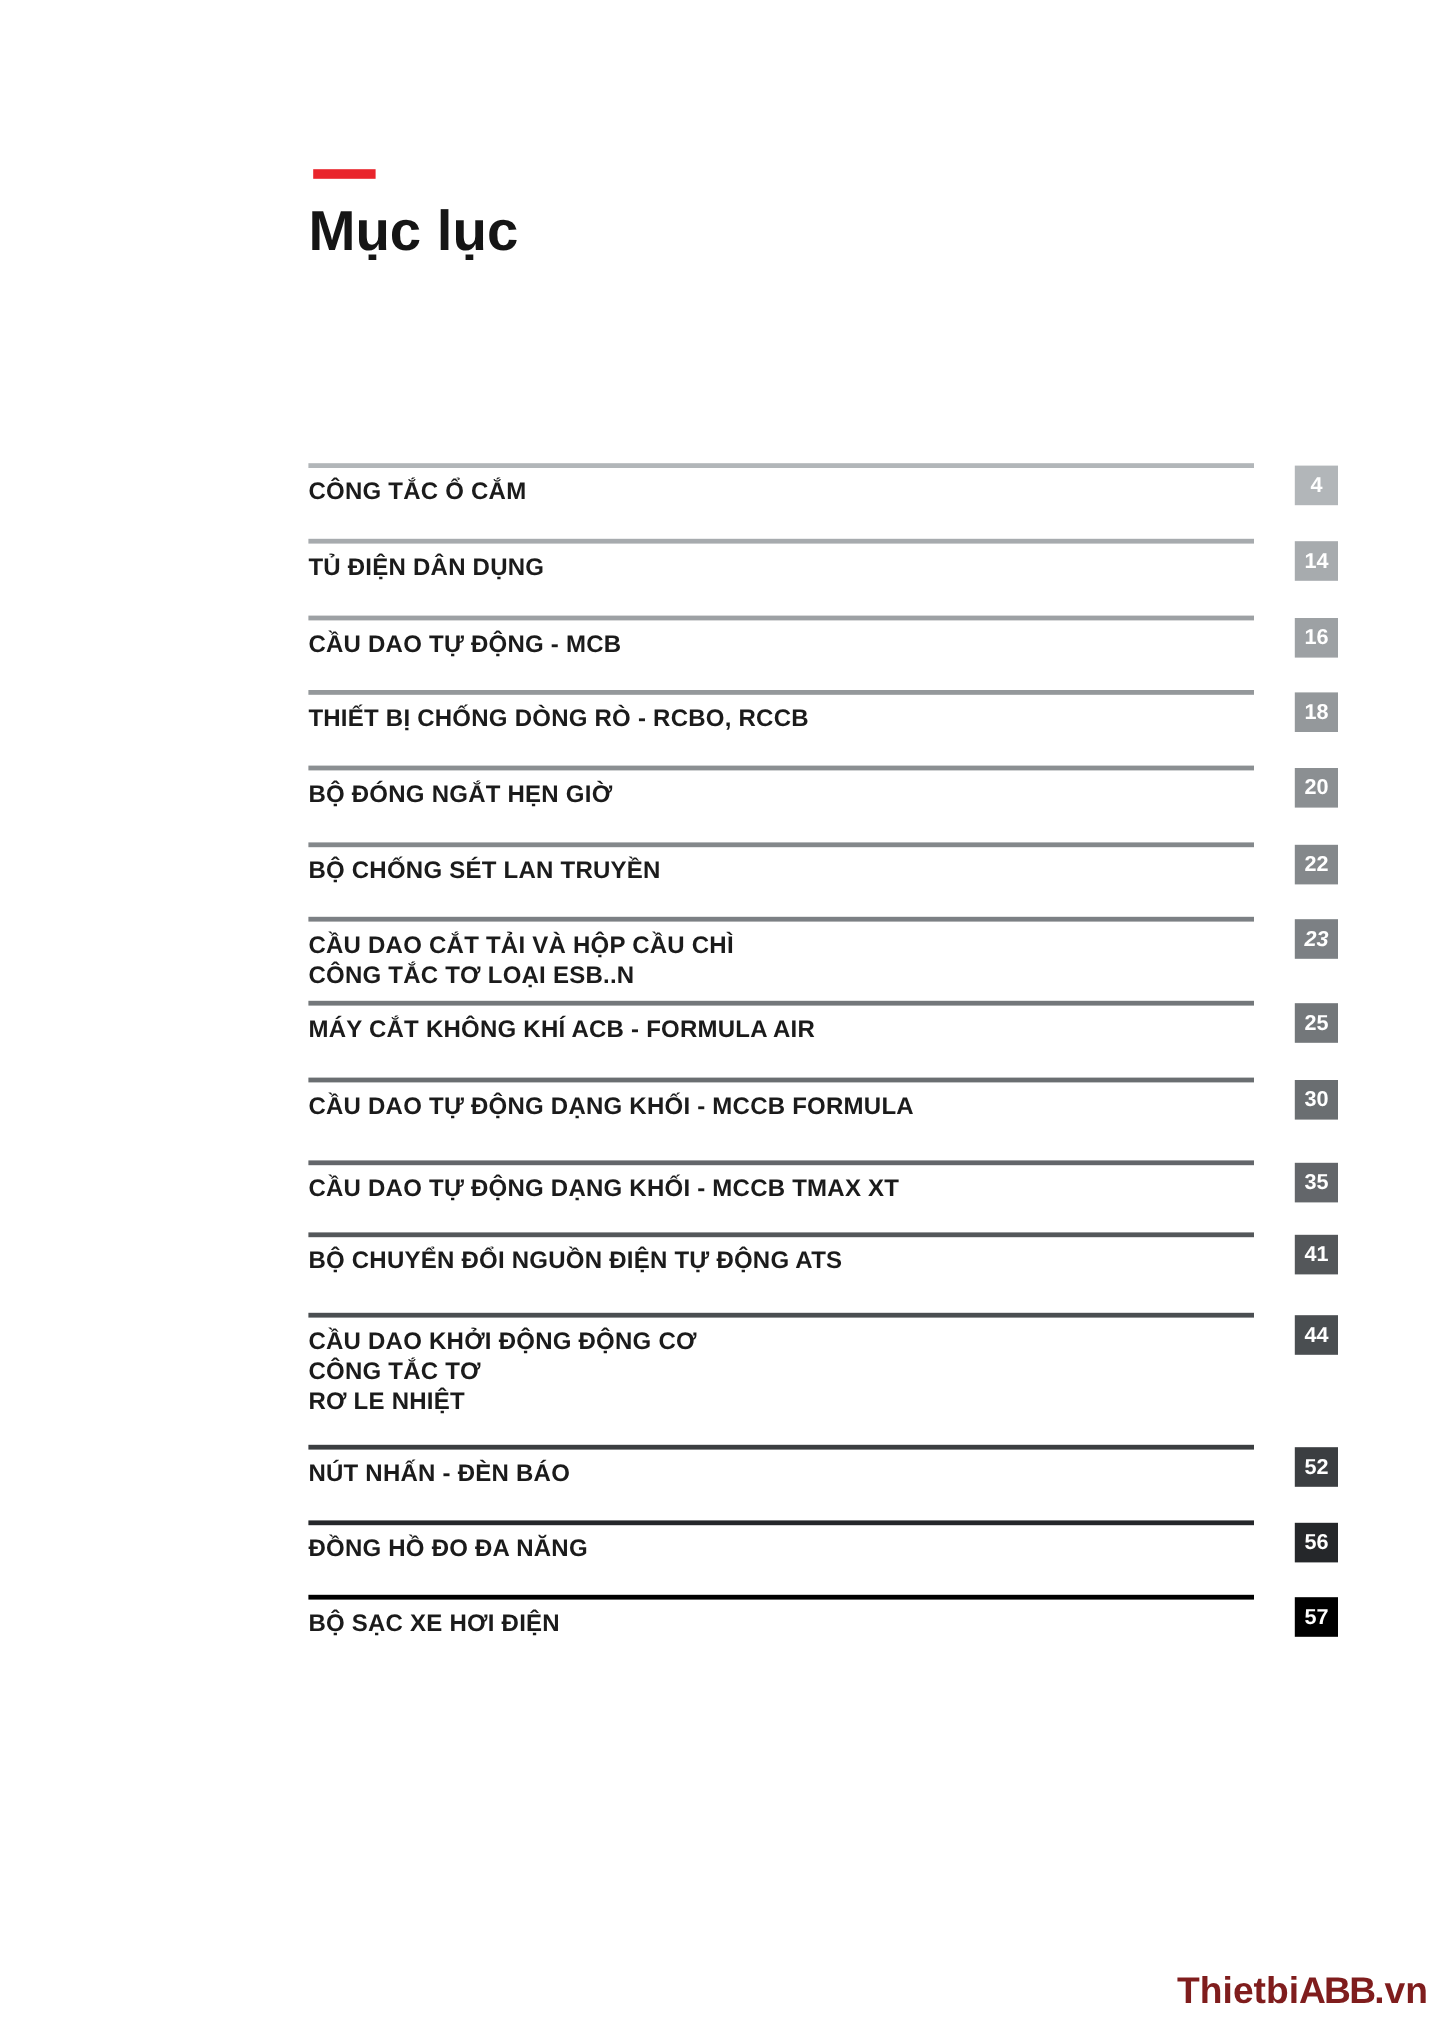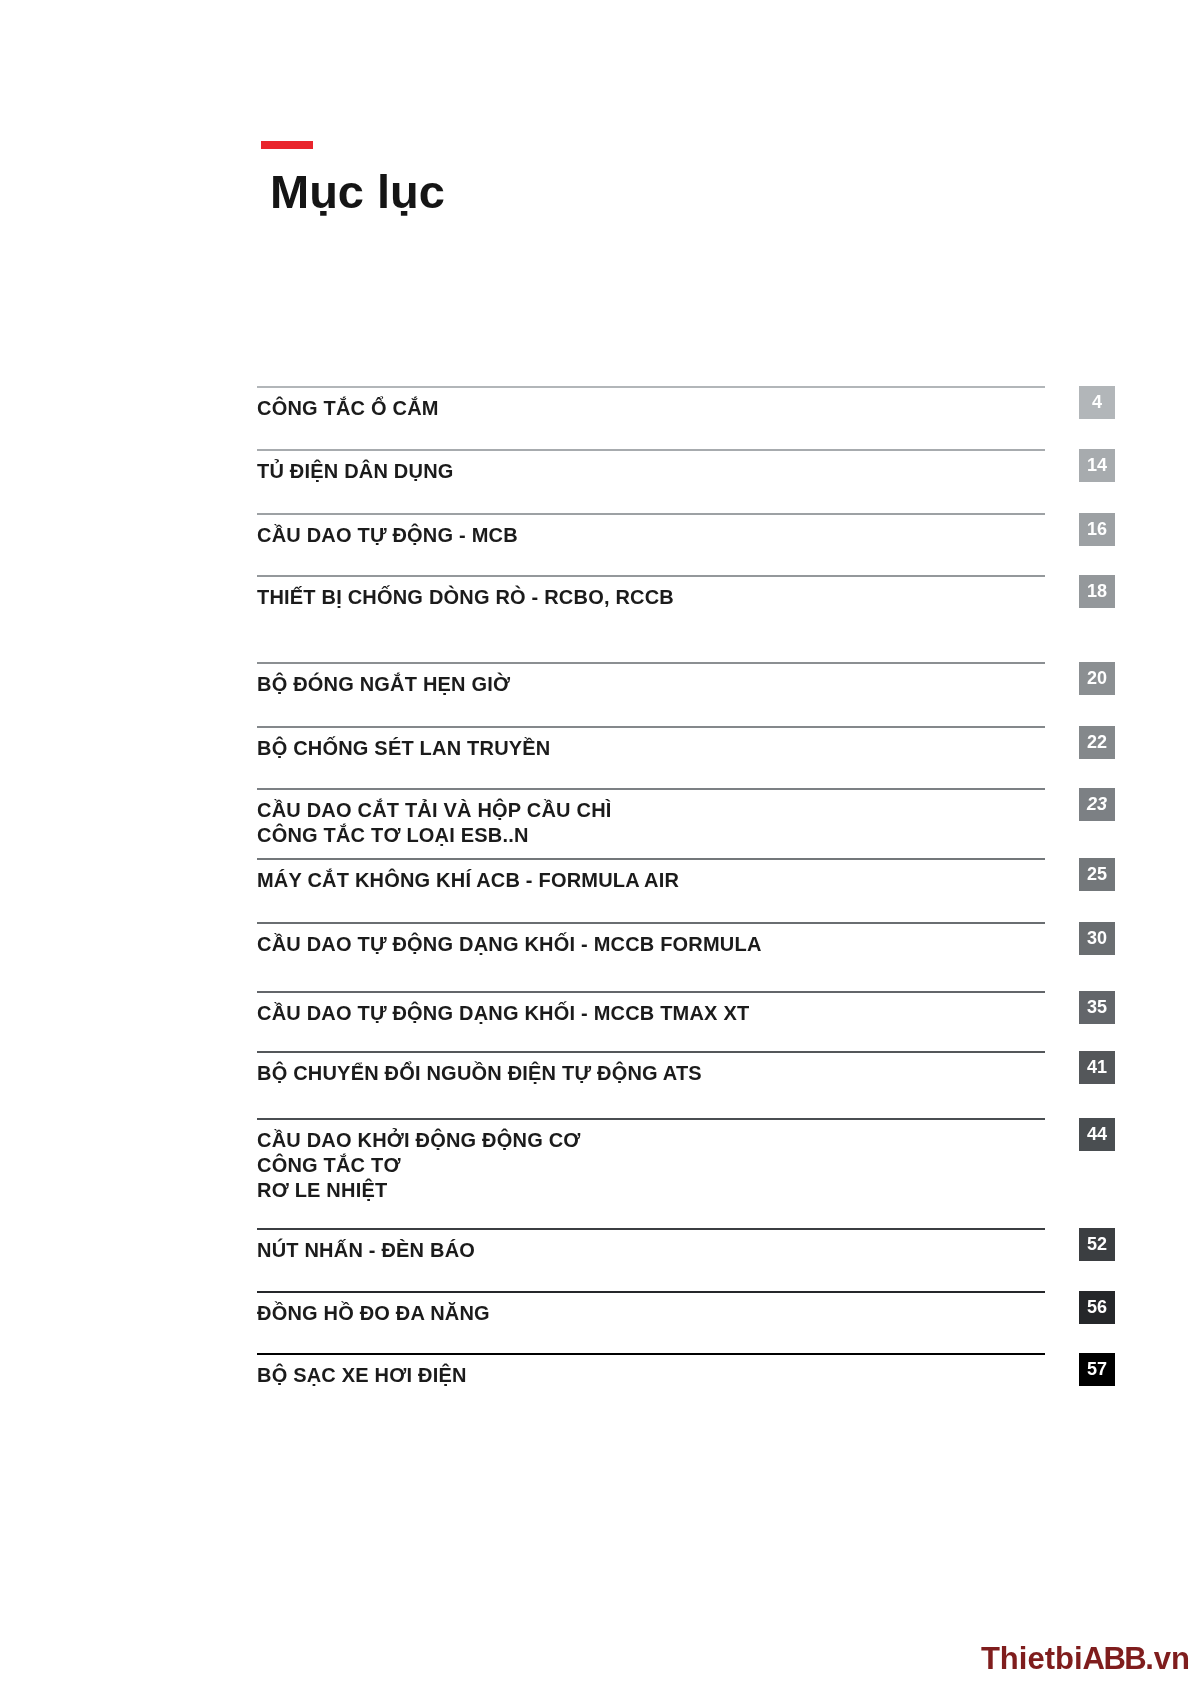--- a/index.html
+++ b/index.html
@@ -8,32 +8,32 @@
     width:1200px;height:1697px;
     background:#ffffff;
     font-family:"Liberation Sans","DejaVu Sans",sans-serif;
     overflow:hidden;
   }
   .red-dash{
     position:absolute;left:261px;top:141px;
     width:52px;height:8px;
   }
   .page-title{
-    position:absolute;left:270px;top:165px;
+    position:absolute;left:257px;top:165px;
     font-size:47px;line-height:1.15;
     font-weight:bold;color:#151515;
     letter-spacing:0px;
   }
   .toc{
     position:absolute;left:257px;top:386px;width:788px;
   }
   .toc-entry{
     position:relative;
     box-sizing:border-box;
-    border-top:2px solid #14532d;
+    border-top:4px solid #14532d;
     padding-top:8px;
   }
   .entry-line{
     display:block;
     font-size:20px;
     font-weight:bold;
     color:#1b1b1b;
     line-height:25px;
     letter-spacing:0.2px;
   }
@@ -88,21 +88,21 @@
       <div class="page-box" style="background: rgb(157, 161, 164);">16</div>
     </div>
 
     <div class="toc-entry" style="height: 63px; border-top-color: rgb(148, 152, 155);">
       <div>
         <span class="entry-line">THIẾT BỊ CHỐNG DÒNG RÒ - RCBO, RCCB</span>
       </div>
       <div class="page-box" style="background: rgb(148, 152, 155);">18</div>
     </div>
 
-    <div class="toc-entry" style="height: 64px; border-top-color: rgb(139, 143, 146); margin-top: 24px;">
+    <div class="toc-entry" style="height: 64px; border-top-color: rgb(139, 143, 146);">
       <div>
         <span class="entry-line">BỘ ĐÓNG NGẮT HẸN GIỜ</span>
       </div>
       <div class="page-box" style="background: rgb(139, 143, 146);">20</div>
     </div>
 
     <div class="toc-entry" style="height: 62px; border-top-color: rgb(132, 136, 139);">
       <div>
         <span class="entry-line">BỘ CHỐNG SÉT LAN TRUYỀN</span>
       </div>

